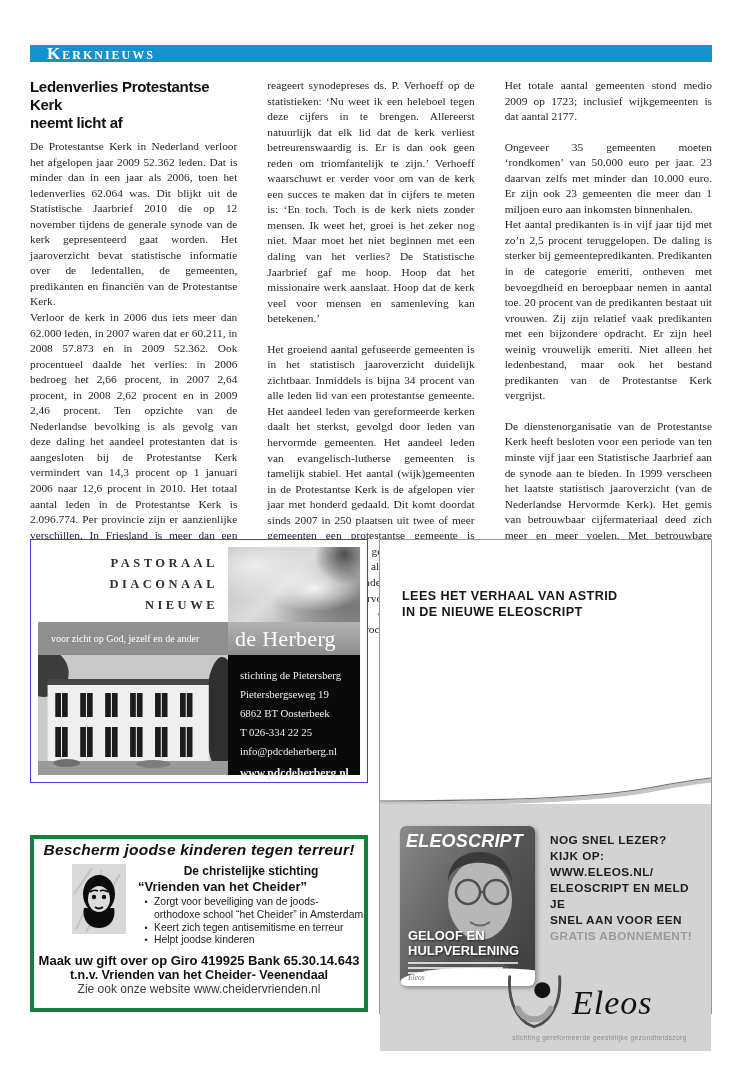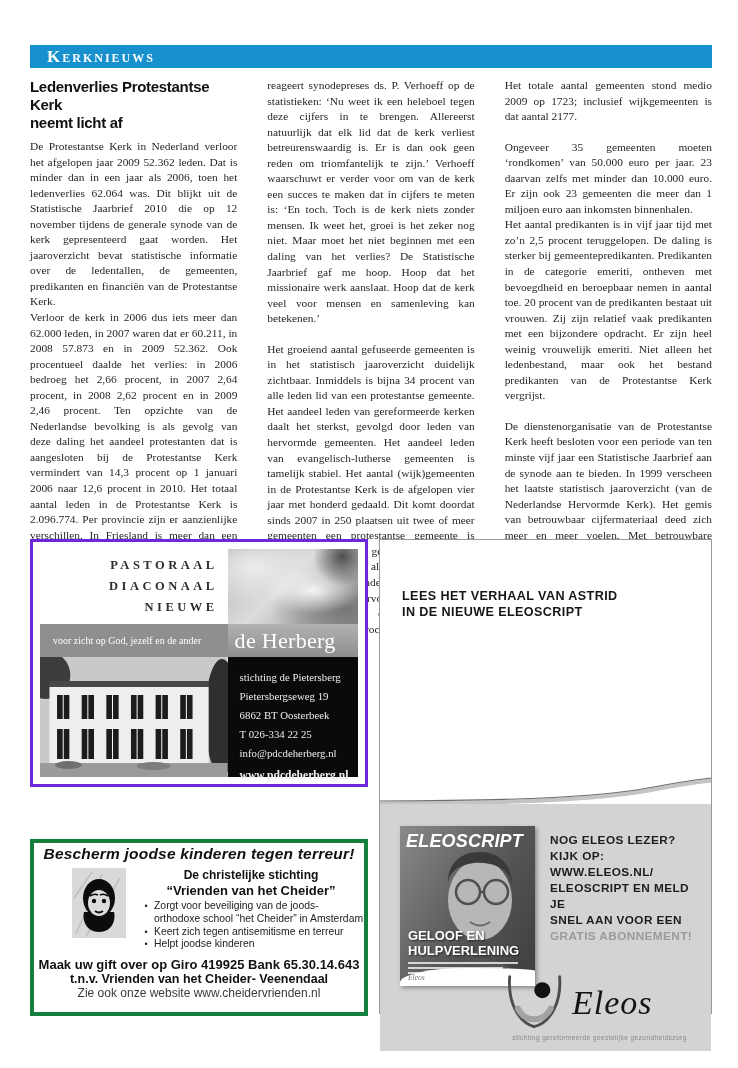--- a/index.html
+++ b/index.html
@@ -1,39 +1,39 @@
 <!DOCTYPE html>
 <html lang="nl"><head>
 <meta charset="utf-8">
 <style>
   html,body{margin:0;padding:0;background:#ffffff;}
   .page{position:relative;width:738px;height:1068px;background:#fff;overflow:hidden;
         font-family:"Liberation Serif",serif;color:#222;}
 
   
-  .kerk-bar{position:absolute;left:30px;top:45px;width:682px;height:23px;background:#1791ce;
+  .kerk-bar{position:absolute;left:30px;top:45px;width:682px;height:17px;background:#1791ce;
             display:flex;align-items:center;}
   .kerk-bar span{color:#ffffff;font-variant:small-caps;font-size:17px;font-weight:600;
                  letter-spacing:2px;padding-left:17px;line-height:1;}
 
   
   .article{position:absolute;left:30px;top:78px;width:682px;display:flex;gap:30px;}
   .col{width:211px;}
   .col p{margin:0;font-size:11.4px;line-height:15.55px;text-align:justify;color:#262626;}
   .col p.gap{margin-top:15px;}
   .a-title{font-family:"Liberation Sans",sans-serif;font-weight:bold;font-size:15px;
            line-height:18px;letter-spacing:-0.3px;color:#111;margin:0 0 7px 0;}
 
   
   .ads{position:absolute;left:30px;top:539px;width:682px;display:flex;gap:11px;}
   .ads-left{width:338px;}
   .ads-right{width:333px;}
 
   
-  .herberg{border:3px solid #6d28d9;background:#fff;padding:7px;}
+  .herberg{border:1px solid #6d28d9;background:#fff;padding:7px;}
   .h-top{display:flex;height:75px;}
   .h-top-left{width:59%;display:flex;flex-direction:column;justify-content:center;align-items:flex-end;
               padding-right:10px;box-sizing:border-box;}
   .h-top-left div{font-size:12.5px;letter-spacing:3.5px;color:#2e2e2e;line-height:21px;font-weight:600;}
   .h-top-right{width:41%;
      background:
        radial-gradient(circle at 88% 10%, #4e4e4e 0, rgba(0,0,0,0) 22%),
        radial-gradient(ellipse at 20% 25%, #ececec 0, rgba(0,0,0,0) 45%),
        radial-gradient(ellipse at 65% 55%, #f4f4f4 0, rgba(0,0,0,0) 40%),
        radial-gradient(ellipse at 90% 80%, #777 0, rgba(0,0,0,0) 45%),
@@ -55,21 +55,21 @@
   
   .cheider{margin-top:52px;border:4px solid #15803d;height:167px;box-sizing:content-box;
            font-family:"Liberation Sans",sans-serif;padding-top:2px;}
   .c-head{font-size:15.5px;font-weight:bold;font-style:italic;text-align:center;color:#111;
           letter-spacing:0.2px;}
   .c-mid{display:flex;margin-top:5px;}
   .c-img{width:54px;height:70px;margin-left:38px;flex:none;}
   .c-img svg{display:block;width:100%;height:100%;}
   .c-right{margin-left:12px;width:228px;}
   .c-org1{font-size:12px;font-weight:bold;text-align:center;color:#111;}
-  .c-org2{font-size:13px;font-weight:bold;text-align:center;color:#111;margin-top:1px;}
+  .c-org2{font-size:13px;font-weight:bold;text-align:left;color:#111;margin-top:1px;}
   .c-bullets{margin-top:2px;}
   .c-bullet{display:flex;font-size:10.4px;line-height:12.8px;color:#222;}
   .c-bullet .dot{width:16px;flex:none;text-align:center;font-size:9px;}
   .c-bullet .bt{flex:1;}
   .c-gift{margin-top:6px;text-align:center;}
   .c-gift .g1{font-size:13px;font-weight:bold;color:#111;}
   .c-gift .g2{font-size:12.5px;font-weight:bold;color:#111;}
   .c-gift .g3{font-size:12px;color:#3a3a3a;}
 
   
@@ -77,21 +77,21 @@
   .e-white{height:196px;padding:38px 20px 0 22px;box-sizing:content-box;
            font-family:"Liberation Sans",sans-serif;}
   .e-quote{font-size:30px;line-height:36px;font-weight:bold;letter-spacing:-0.5px;color:#161616;}
   .e-quote .qm{font-size:38px;position:relative;top:-6px;letter-spacing:-2px;}
   .e-sub{margin-top:10px;font-size:12.6px;line-height:16px;font-weight:bold;color:#161616;
          letter-spacing:0.4px;}
   .e-curl{height:30px;position:relative;background:#fff;}
   .e-curl svg{position:absolute;left:0;top:0;width:100%;height:100%;}
   .e-gray{height:247px;background:#d3d3d3;position:relative;}
   .mag{position:absolute;left:20px;top:22px;width:135px;height:160px;overflow:hidden;
-       background:linear-gradient(120deg,#8a8a8a,#565656 55%,#3d3d3d);box-shadow:2px 2px 4px rgba(0,0,0,.35);}
+       background:linear-gradient(120deg,#8a8a8a,#565656 55%,#3d3d3d);box-shadow:2px 2px 4px rgba(0,0,0,.35);border-radius:6px;}
   .mag svg{position:absolute;left:0;top:0;width:100%;height:100%;}
   .mag-head{position:absolute;left:6px;top:5px;color:#fff;font-family:"Liberation Sans",sans-serif;
             font-weight:bold;font-style:italic;font-size:18px;letter-spacing:0.2px;}
   .mag-title{position:absolute;left:8px;top:103px;color:#fff;font-family:"Liberation Sans",sans-serif;
              font-weight:bold;font-size:13px;line-height:14.5px;text-shadow:1px 1px 2px rgba(0,0,0,.6);}
   .mag-lines{position:absolute;left:8px;top:136px;width:110px;}
   .mag-lines i{display:block;height:2px;background:rgba(255,255,255,.75);margin-bottom:3px;}
   .mag-foot{position:absolute;left:0;bottom:0;width:100%;height:18px;background:#fff;
             border-radius:100% 100% 0 0 / 160% 30% 0 0;}
   .mag-foot span{position:absolute;left:8px;top:5px;font-size:7.5px;color:#777;font-style:italic;}
@@ -287,21 +287,21 @@
                 <i></i>
                 <i style="width:86%"></i>
                 <i style="width:70%"></i>
               </div>
             <div class="mag-foot">
               <span>Eleos</span>
             </div>
           </div>
 
           <div class="cta">
-            <div>NOG ELEOS LEZER?</div>
+            <div>NOG SNEL LEZER?</div>
             <div>KIJK OP: WWW.ELEOS.NL/</div>
             <div>ELEOSCRIPT EN MELD JE</div>
             <div>SNEL AAN VOOR EEN</div>
             <div class="hl">GRATIS ABONNEMENT!</div>
           </div>
 
           <div class="e-logo">
             <div class="e-logo-row">
               <svg viewBox="0 0 100 90">
                 <path d="M12,4 C9,42 24,74 50,82" fill="none" stroke="#4d4d4d" stroke-width="4.5" stroke-linecap="round"></path>

